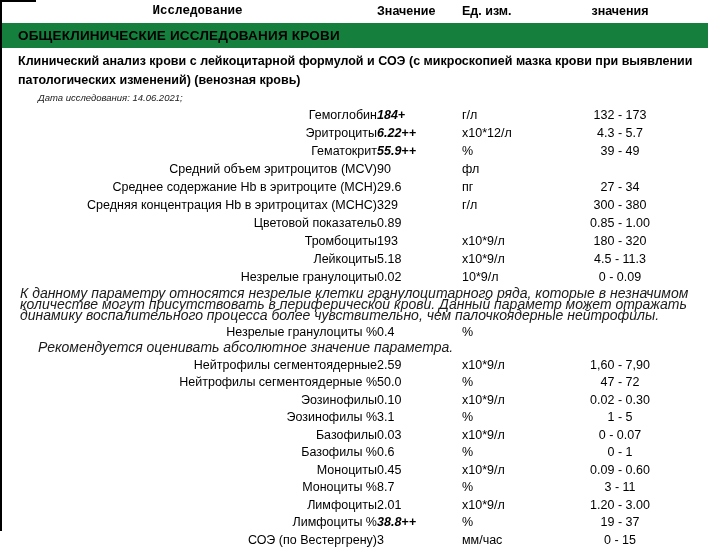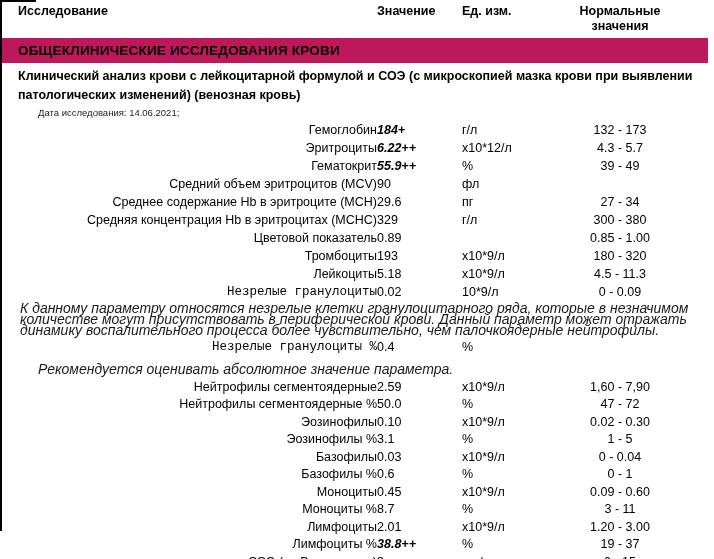--- a/index.html
+++ b/index.html
@@ -21,70 +21,69 @@
     width:36px; height:2px; background:#000;
   }
   
   .cols { display:flex; width:714px; }
   .c-name  { width:377px; padding-left:18px; text-align:right; }
   .c-val   { width:85px;  text-align:left; }
   .c-unit  { width:90px;  }
   .c-range { width:136px; text-align:center; }
 
   .thead { padding-top:4px; font-weight:bold; font-size:12.5px; line-height:15px; align-items:flex-start; }
-  .thead .c-name { text-align:left; }
+  .thead .c-name { text-align:center;font-family:Liberation Mono, monospace; }
 
   .section-band {
     margin-top:4px;
     height:25px;
     width:708px;
     background:#efefef;
     display:flex; align-items:center;
     padding-left:18px;
     font-weight:bold; font-size:13.5px;
     letter-spacing:0.2px;
   }
   .panel-title {
     margin:4px 16px 0 18px;
     font-weight:bold; font-size:12.5px; line-height:19px;
   }
   .study-date {
     margin:2px 12px 3px 38px;
-    font-size:9.5px; color:#1a1a1a;
+    font-style:italic; font-size:9.5px; color:#1a1a1a;
   }
   .table { margin-top:2px; }
   .row { height:18px; align-items:center; font-size:12.5px; }
   .row.compact { height:17.5px; }
   .row .abnormal { font-weight:bold; font-style:italic; }
-  .row .indent { padding-left:40px;font-family:Liberation Mono, monospace; }
+  .row .indent { padding-left:40px; }
   .note {
     margin:2px 18px 2px 20px;
     font-style:italic; font-size:14px; line-height:11px;
     color:#1a1a1a;
   }
-  .note.indented { margin-left:38px; margin-top:8px; margin-bottom:3px; }
+  .note.indented { margin-left:38px; margin-top:1px; margin-bottom:3px; }
 </style>
 </head>
 <body>
 
 <div class="page">
   <div class="left-border"></div>
   <div class="top-tick"></div>
 
   <div class="cols thead">
     <div class="c-name">Исследование</div>
     <div class="c-val">Значение</div>
     <div class="c-unit">Ед. изм.</div>
     <div class="c-range">
-      <div>Нормальные</div>
       <div>значения</div>
     </div>
   </div>
 
-  <div class="section-band" style="background: #be185d; align-items: center;">
+  <div class="section-band" style="background: #15803d; align-items: center;">
     <span>ОБЩЕКЛИНИЧЕСКИЕ ИССЛЕДОВАНИЯ КРОВИ</span>
   </div>
 
   <div class="panel-title">Клинический анализ крови с лейкоцитарной формулой и СОЭ (с микроскопией мазка крови при выявлении патологических изменений) (венозная кровь)</div>
   <div class="study-date">Дата исследования: 14.06.2021;</div>
 
   <div class="table" id="results-table">
       <div class="cols row">
     <div class="c-name">Гемоглобин</div>
     <div class="c-val abnormal">184+</div>
@@ -173,21 +172,21 @@
       <div class="cols row compact">
     <div class="c-name">Эозинофилы %</div>
     <div class="c-val">3.1</div>
     <div class="c-unit">%</div>
     <div class="c-range">1 - 5</div>
   </div>
       <div class="cols row compact">
     <div class="c-name">Базофилы</div>
     <div class="c-val">0.03</div>
     <div class="c-unit">x10*9/л</div>
-    <div class="c-range">0 - 0.04</div>
+    <div class="c-range">0 - 0.07</div>
   </div>
       <div class="cols row compact">
     <div class="c-name">Базофилы %</div>
     <div class="c-val">0.6</div>
     <div class="c-unit">%</div>
     <div class="c-range">0 - 1</div>
   </div>
       <div class="cols row compact">
     <div class="c-name">Моноциты</div>
     <div class="c-val">0.45</div>

